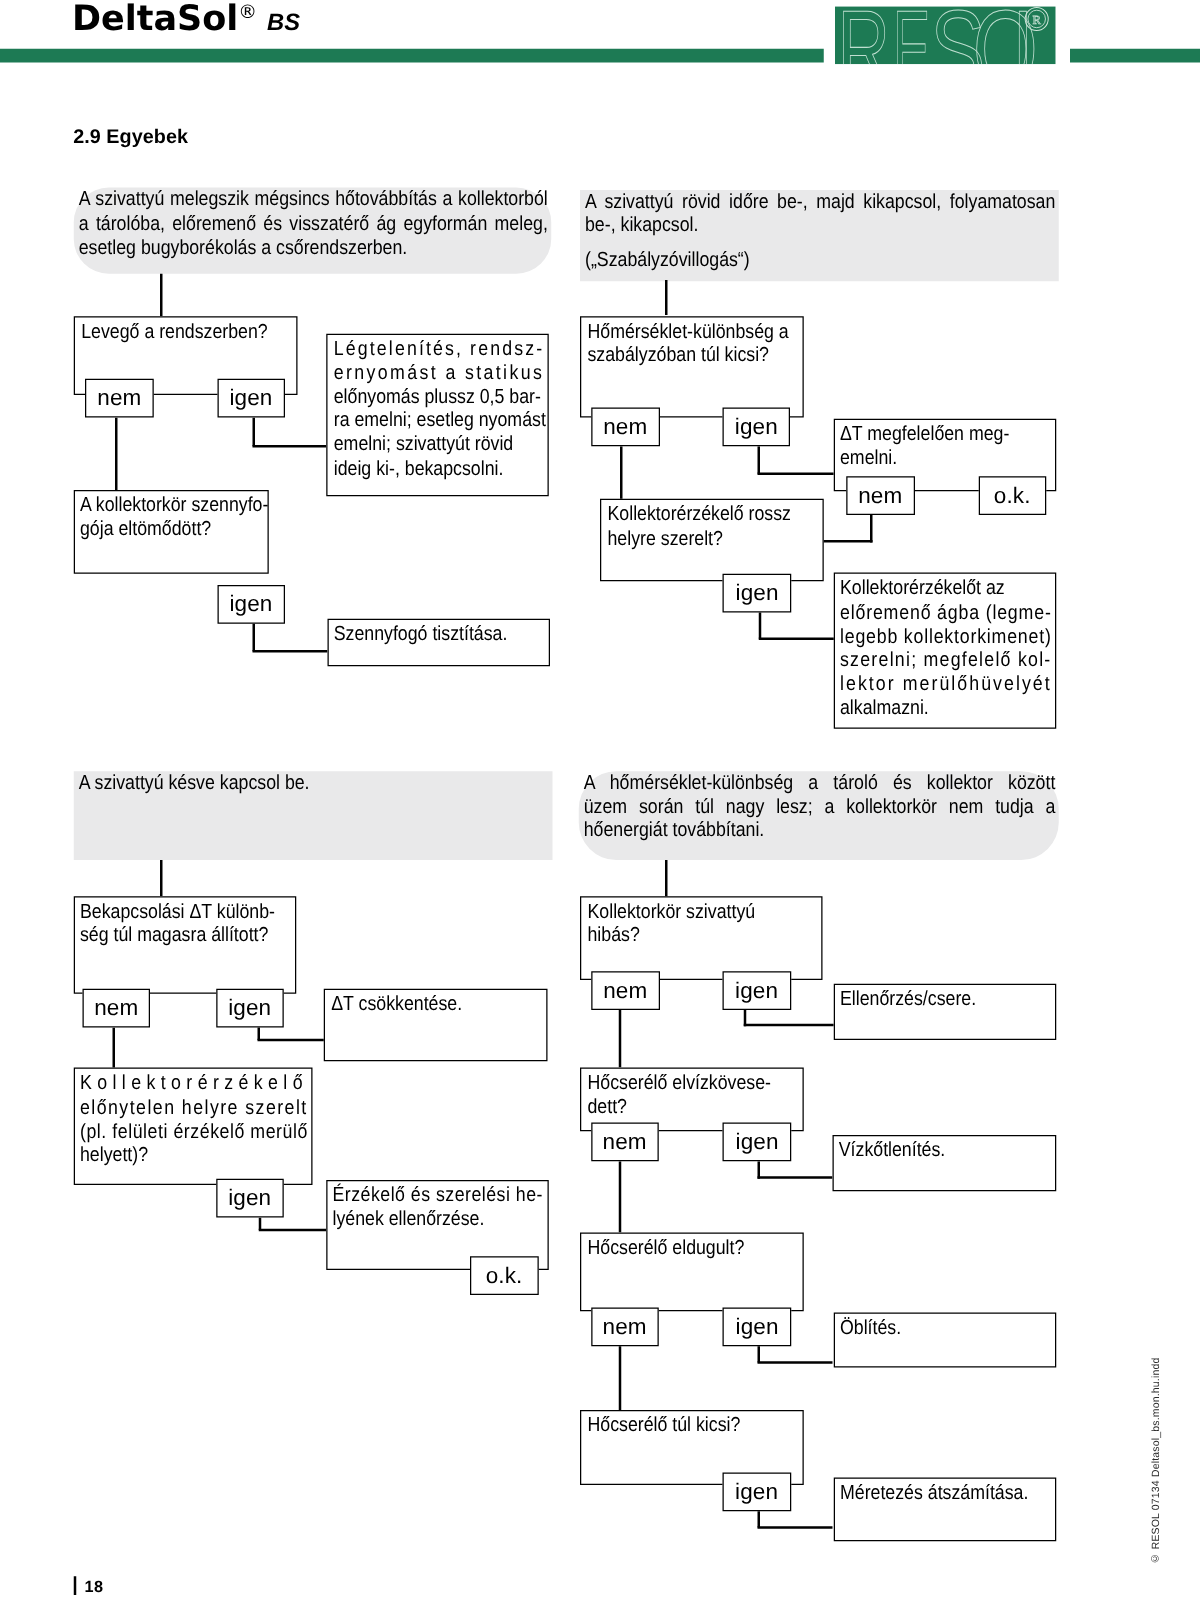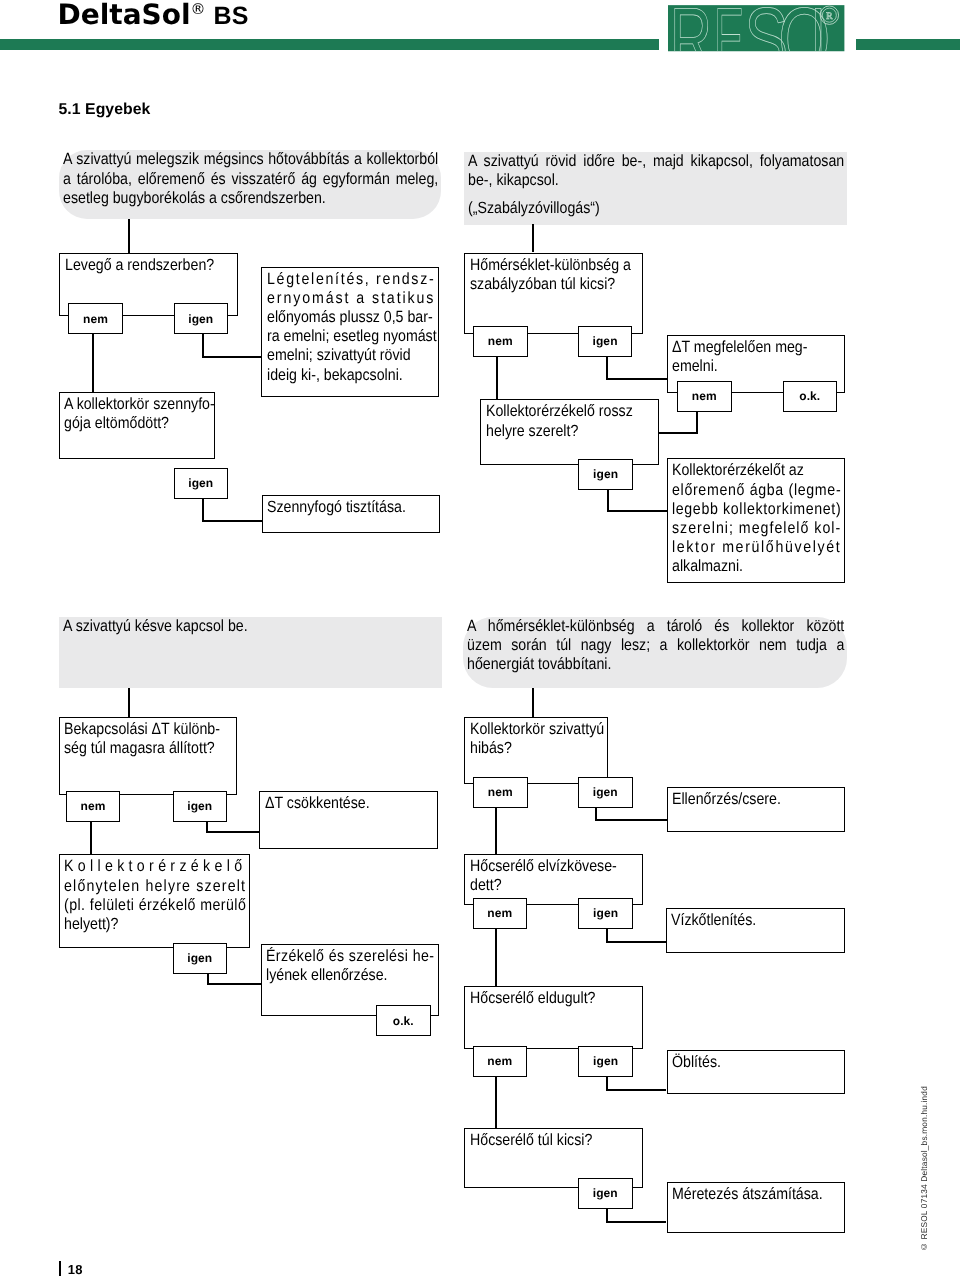--- a/index.html
+++ b/index.html
@@ -7,42 +7,42 @@
   body{width:960px;height:1279px;background:#fff;
        font-family:"Liberation Sans",sans-serif;color:#000;overflow:hidden;
        -webkit-font-smoothing:antialiased;
        text-rendering:geometricPrecision;}
   .page{position:relative;width:960px;height:1279px;}
 
   
   #doc-title{position:absolute;left:57.5px;top:-2px;font-size:28px;font-weight:bold;
              font-family:"DejaVu Sans",sans-serif;letter-spacing:0;white-space:nowrap;}
   #doc-title .reg{font-size:15px;vertical-align:10px;letter-spacing:0;font-weight:normal;}
-  #doc-title .model{margin-left:8px;font-family:"Liberation Sans",sans-serif;font-size:25px;}
+  #doc-title .model{margin-left:8px;font-family:"Liberation Sans",sans-serif;font-size:19px;font-style:italic;}
   #green-rule-left{position:absolute;left:0;top:39px;width:659px;height:10.7px;}
   #green-rule-right{position:absolute;left:856px;top:39px;width:104px;height:10.7px;}
   #logo{position:absolute;left:668.4px;top:5.3px;width:176.4px;height:46.4px;}
 
   
   #section-title{position:absolute;left:58.5px;top:101px;font-size:15.8px;font-weight:bold;
                  letter-spacing:0.05px;}
 
   
   .gbox{position:absolute;background:#e9e9ea;box-sizing:border-box;}
   .box{position:absolute;border:1.7px solid #000;box-sizing:border-box;background:#fff;z-index:2;}
   .gbox .t,.box .t{font-size:16.2px;line-height:19.2px;}
   .ln0,.ln1{transform:scaleX(0.877);transform-origin:left top;}
   .gbox .t{padding:0.3px 2.5px 0 4.2px;}
   .box .t{padding:2px 3px 0 4.6px;}
   .ln0{white-space:nowrap;}
   .ln1{text-align:left;white-space:nowrap;}
   .gap{height:9px;}
 
   .lbl{position:absolute;border:1.7px solid #000;box-sizing:border-box;background:#fff;
-       font-size:12px;font-weight:bold;display:flex;align-items:center;justify-content:center;
+       font-size:18px;font-weight:normal;display:flex;align-items:center;justify-content:center;
        z-index:6;letter-spacing:0.1px;}
 
   .ln{position:absolute;background:#000;z-index:1;}
 
   
   #page-num{position:absolute;left:58.9px;top:1261px;font-size:13px;font-weight:bold;
             letter-spacing:0.3px;}
   #page-num .bar{display:inline-block;width:2px;height:15px;background:#000;
                  vertical-align:-2.5px;margin-right:6.8px;}
   #side-note{position:absolute;left:919px;top:1086px;font-size:8.4px;color:#2a2a2a;
@@ -74,21 +74,21 @@
     </g>
     <g>
       <circle cx="161" cy="10" r="9.2" fill="none" stroke="#cfe6da" stroke-width="0.8"></circle>
       <circle cx="161" cy="10" r="7.0" fill="none" stroke="#cfe6da" stroke-width="0.7"></circle>
       <text x="161" y="14" text-anchor="middle" font-family="'Liberation Serif',serif" font-size="10" fill="none" stroke="#cfe6da" stroke-width="0.55">R</text>
     </g>
   </g>
 </svg>
 </div>
 
-  <div id="section-title">5.1 Egyebek</div>
+  <div id="section-title">2.9 Egyebek</div>
 
   <div id="chart">
   <div class="gbox" style="left:59px;top:150px;width:382px;height:69px;border-radius:28px;">
         <div class="t">
           <div class="ln0" style="word-spacing: 0.682px;">A szivattyú melegszik mégsincs hőtovábbítás a kollektorból</div>
           <div class="ln0" style="word-spacing: 2.127px;">a tárolóba, előremenő és visszatérő ág egyformán meleg,</div>
           <div class="ln1">esetleg bugyborékolás a csőrendszerben.</div>
         </div>
       </div>
   <div class="ln" style="left:128px;top:219px;width:1.9px;height:34px;"></div>
@@ -216,21 +216,21 @@
   <div class="ln" style="left:607px;top:489px;width:1.9px;height:22px;"></div>
   <div class="ln" style="left:607px;top:510px;width:61px;height:1.9px;"></div>
   <div class="gbox" style="left:463px;top:616.6px;width:383.5px;height:71px;border-radius:30px;">
         <div class="t">
           <div class="ln0" style="word-spacing: 9.315px;">A hőmérséklet-különbség a tároló és kollektor között</div>
           <div class="ln0" style="word-spacing: 6.312px;">üzem során túl nagy lesz; a kollektorkör nem tudja a</div>
           <div class="ln1">hőenergiát továbbítani.</div>
         </div>
       </div>
   <div class="ln" style="left:532px;top:688px;width:1.9px;height:30px;"></div>
-  <div class="box" style="left:464px;top:716.8px;width:144px;height:67.5px;">
+  <div class="box" style="left:464px;top:716.8px;width:194px;height:67.5px;">
         <div class="t">
           <div class="ln1">Kollektorkör szivattyú</div>
           <div class="ln1">hibás?</div>
         </div>
       </div>
   <div class="lbl" style="left:473px;top:776.6px;width:54.5px;height:31px;">nem</div>
   <div class="lbl" style="left:578px;top:776.6px;width:54.5px;height:31px;">igen</div>
   <div class="box" style="left:666.6px;top:787.2px;width:178.5px;height:45px;">
         <div class="t">
           <div class="ln1">Ellenőrzés/csere.</div>

